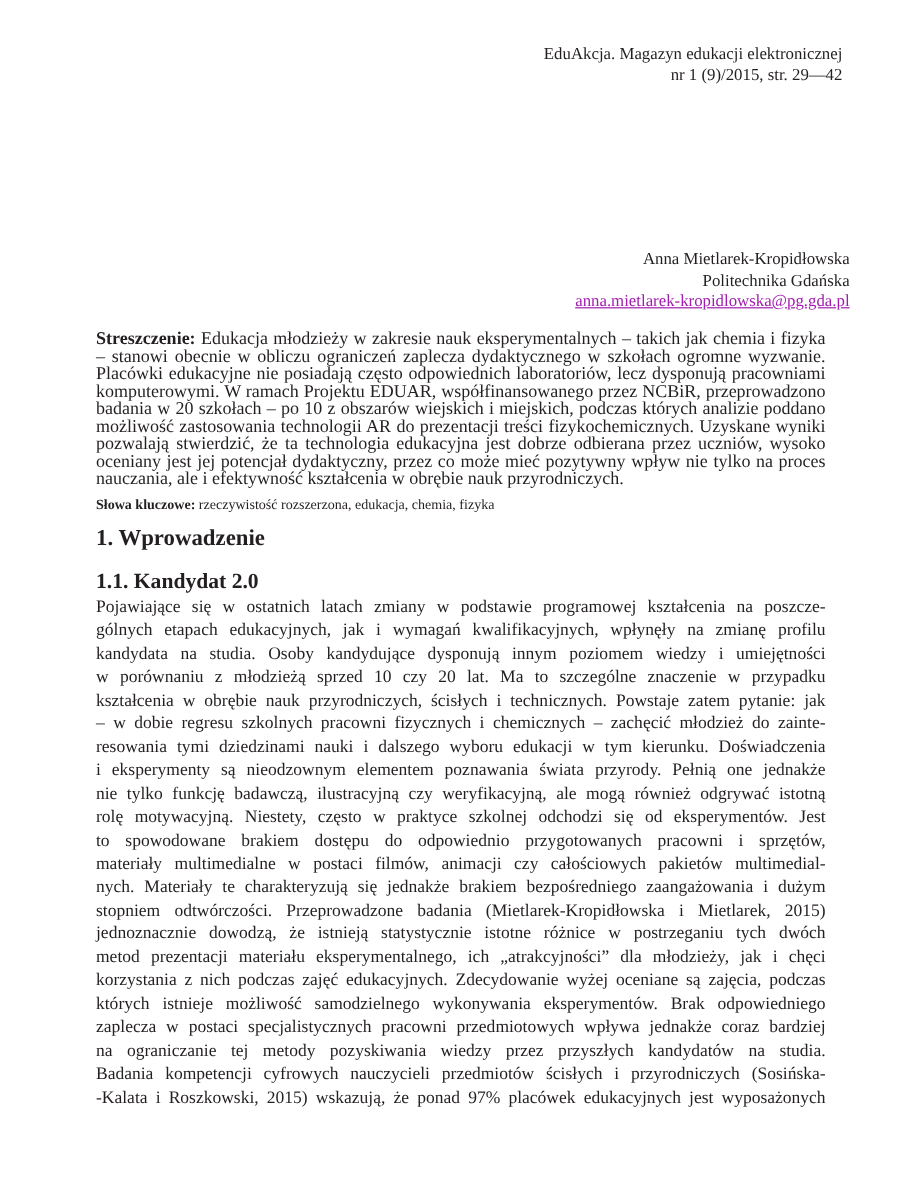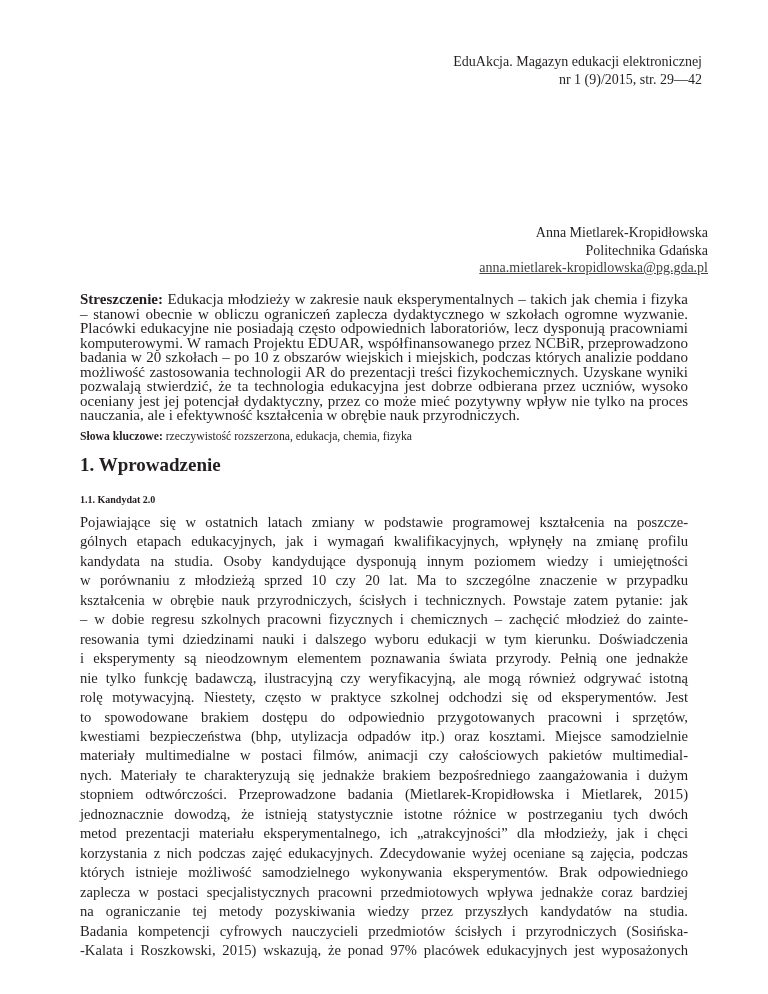--- a/index.html
+++ b/index.html
@@ -1,26 +1,26 @@
 <!DOCTYPE html>
 <html><head>
 <meta charset="utf-8">
 <style>
   html, body { margin: 0; padding: 0; background: #ffffff; }
   body { width: 768px; height: 994px; position: relative; overflow: hidden; font-family: "Liberation Serif", "DejaVu Serif", serif; color: #231f20; }
-  .page { position: absolute; left: 0; top: 0; width: 768px; height: 868px; margin-top: 16px; }
+  .page { position: absolute; left: 0; top: 0; width: 768px; height: 868px; }
   .running-head { position: absolute; right: 66px; top: 37px; text-align: right; font-size: 14px; line-height: 18px; color: #231f20; }
   .title { position: absolute; left: 60px; width: 648px; top: 124px; text-align: center; font-size: 24.5px; line-height: 30px; color: #231f20; }
   .authors { position: absolute; left: 60px; width: 648px; top: 208px; text-align: right; font-size: 14px; line-height: 17.5px; }
-  .authors a { color: #404040; text-decoration: underline; }
+  .authors a { color: #a21caf; text-decoration: underline; }
   .abstract { position: absolute; left: 80px; width: 608px; top: 276px; font-size: 15px; line-height: 14.5px; text-align: justify; }
   .keywords { position: absolute; left: 80px; width: 608px; top: 414px; font-size: 11.7px; line-height: 14.5px; }
   b { font-weight: bold; }
   .h1 { position: absolute; left: 80px; top: 437px; font-size: 19px; font-weight: bold; line-height: 24px; }
-  .h2 { position: absolute; left: 80px; top: 475px; font-size: 10px; font-weight: bold; line-height: 18px; }
+  .h2 { position: absolute; left: 80px; top: 475px; font-size: 18px; font-weight: bold; line-height: 18px; }
   .body-text { position: absolute; left: 80px; width: 608px; top: 497px; font-size: 14.6px; line-height: 19.45px; text-align: justify; }
   .body-text .line { display: block; text-align: justify; text-align-last: justify; white-space: nowrap; }
 </style>
 </head>
 <body>
 
 <div class="page">
 
   <div class="running-head">
     <div>EduAkcja. Magazyn edukacji elektronicznej</div>
@@ -52,21 +52,20 @@
     <span class="line">gólnych etapach edukacyjnych, jak i wymagań kwalifikacyjnych, wpłynęły na zmianę profilu</span>
     <span class="line">kandydata na studia. Osoby kandydujące dysponują innym poziomem wiedzy i umiejętności</span>
     <span class="line">w porównaniu z młodzieżą sprzed 10 czy 20 lat. Ma to szczególne znaczenie w przypadku</span>
     <span class="line">kształcenia w obrębie nauk przyrodniczych, ścisłych i technicznych. Powstaje zatem pytanie: jak</span>
     <span class="line">– w dobie regresu szkolnych pracowni fizycznych i chemicznych – zachęcić młodzież do zainte-</span>
     <span class="line">resowania tymi dziedzinami nauki i dalszego wyboru edukacji w tym kierunku. Doświadczenia</span>
     <span class="line">i eksperymenty są nieodzownym elementem poznawania świata przyrody. Pełnią one jednakże</span>
     <span class="line">nie tylko funkcję badawczą, ilustracyjną czy weryfikacyjną, ale mogą również odgrywać istotną</span>
     <span class="line">rolę motywacyjną. Niestety, często w praktyce szkolnej odchodzi się od eksperymentów. Jest</span>
     <span class="line">to spowodowane brakiem dostępu do odpowiednio przygotowanych pracowni i sprzętów,</span>
-    <span class="line">kwestiami bezpieczeństwa (bhp, utylizacja odpadów itp.) oraz kosztami. Miejsce samodzielnie</span>
     <span class="line">materiały multimedialne w postaci filmów, animacji czy całościowych pakietów multimedial-</span>
     <span class="line">nych. Materiały te charakteryzują się jednakże brakiem bezpośredniego zaangażowania i dużym</span>
     <span class="line">stopniem odtwórczości. Przeprowadzone badania (Mietlarek-Kropidłowska i Mietlarek, 2015)</span>
     <span class="line">jednoznacznie dowodzą, że istnieją statystycznie istotne różnice w postrzeganiu tych dwóch</span>
     <span class="line">metod prezentacji materiału eksperymentalnego, ich „atrakcyjności” dla młodzieży, jak i chęci</span>
     <span class="line">korzystania z nich podczas zajęć edukacyjnych. Zdecydowanie wyżej oceniane są zajęcia, podczas</span>
     <span class="line">których istnieje możliwość samodzielnego wykonywania eksperymentów. Brak odpowiedniego</span>
     <span class="line">zaplecza w postaci specjalistycznych pracowni przedmiotowych wpływa jednakże coraz bardziej</span>
     <span class="line">na ograniczanie tej metody pozyskiwania wiedzy przez przyszłych kandydatów na studia.</span>
     <span class="line">Badania kompetencji cyfrowych nauczycieli przedmiotów ścisłych i przyrodniczych (Sosińska-</span>

